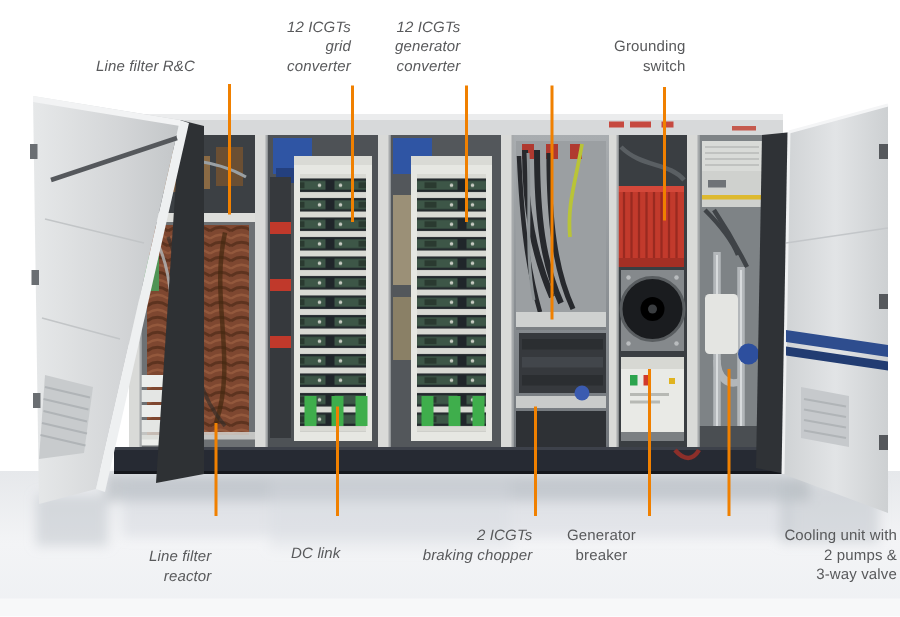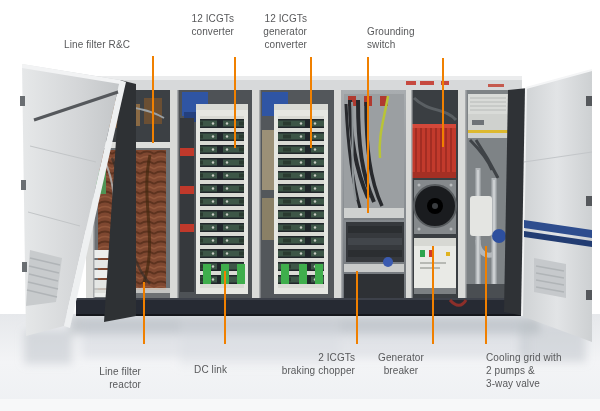--- a/index.html
+++ b/index.html
@@ -8,23 +8,23 @@
     background:#ffffff;
     font-family:"Liberation Sans", sans-serif;
   }
   #photo-svg{position:absolute;left:0;top:0;}
   .callout{
     position:absolute;
     font-size:10px;line-height:13px;color:#58595B;
     letter-spacing:.1px;white-space:nowrap;
   }
   .callout span{display:block;}
-  .ta-r{text-align:right;}
+  .ta-r{text-align:right;font-style:italic;}
   .ta-c{text-align:center;}
-  .ta-l{text-align:left;}
+  .ta-l{text-align:right;}
   .leader{
     position:absolute;width:2px;background:#F08000;
   }
 </style>
 </head>
 <body>
 
 <div id="stage">
 
   <svg id="photo-svg" width="600" height="411" viewBox="0 0 600 411">
@@ -302,20 +302,21 @@
   <div class="leader" style="left:356px;top:271px;height:73px;"></div>
   <div class="leader" style="left:432px;top:246px;height:98px;"></div>
   <div class="leader" style="left:485px;top:246px;height:98px;"></div>
 
   <div class="callout ta-r" style="left:42px;top:38px;width:110px;text-align:center;">
     <span>Line filter R&amp;C</span>
   </div>
 
   <div class="callout ta-r" style="left:154px;top:12px;width:80px;">
     <span>12 ICGTs</span>
+    <span>grid</span>
     <span>converter</span>
   </div>
 
   <div class="callout ta-r" style="left:227px;top:12px;width:80px;">
     <span>12 ICGTs</span>
     <span>generator</span>
     <span>converter</span>
   </div>
 
   <div class="callout ta-l" style="left:367px;top:25px;width:90px;">
@@ -337,18 +338,18 @@
     <span>2 ICGTs</span>
     <span>braking chopper</span>
   </div>
 
   <div class="callout ta-c" style="left:356px;top:351px;width:90px;">
     <span>Generator</span>
     <span>breaker</span>
   </div>
 
   <div class="callout ta-l" style="left:486px;top:351px;width:112px;">
-    <span>Cooling grid with</span>
+    <span>Cooling unit with</span>
     <span>2 pumps &amp;</span>
     <span>3-way valve</span>
   </div>
 
 </div>
 
 </body></html>

